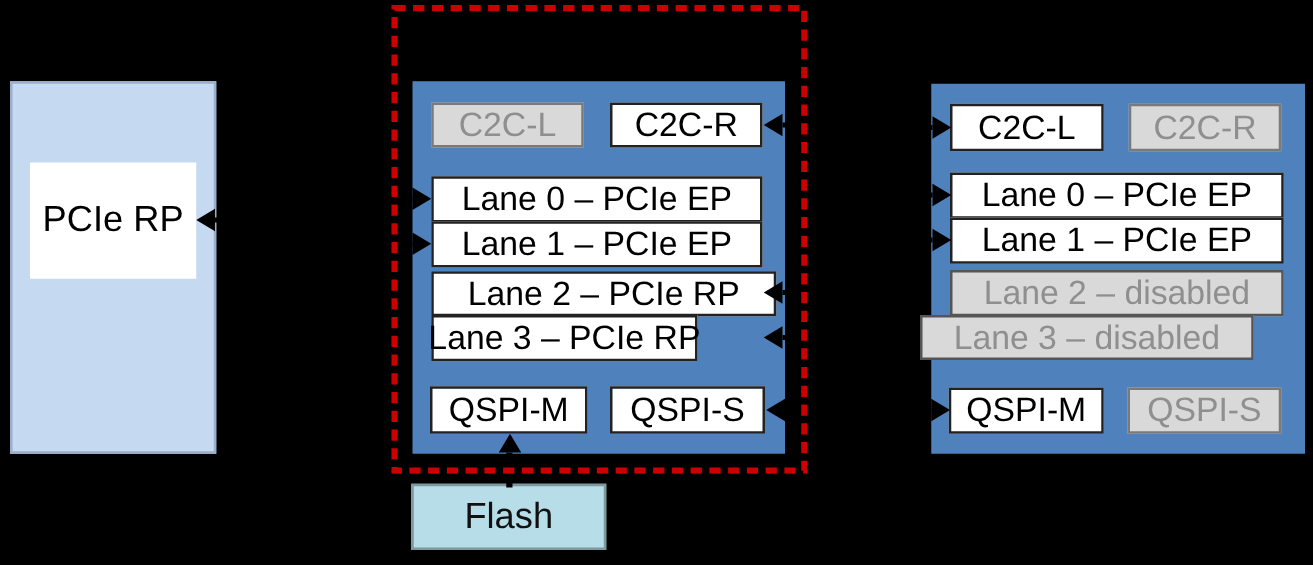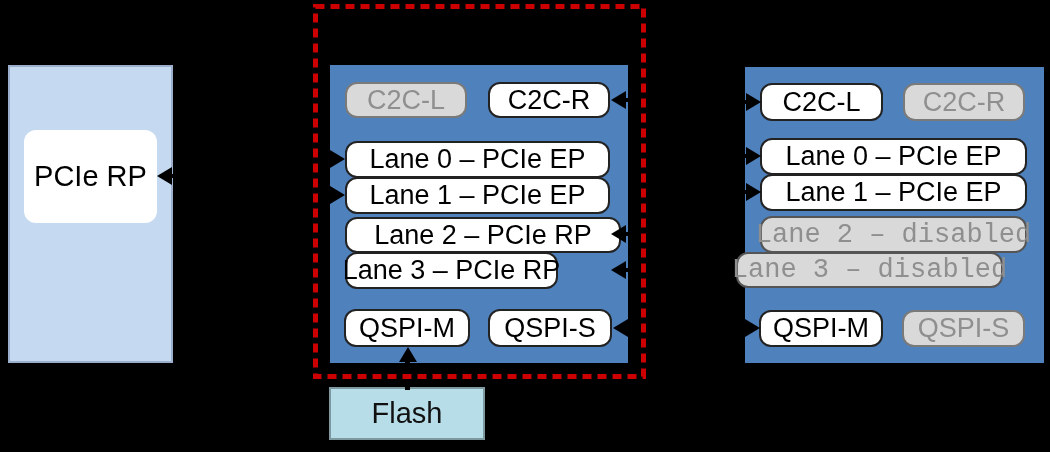--- a/index.html
+++ b/index.html
@@ -6,24 +6,24 @@
   .canvas{
     position:relative;width:1050px;height:452px;background:#000;overflow:hidden;
     font-family:"Liberation Sans", sans-serif;
   }
   .block{position:absolute;box-sizing:border-box;}
   .host{background:#C5D9F1;border:2px solid #9BAECB;}
   .device{background:#4F81BD;}
   .flash{background:#B7DEE8;border:2px solid #7E98A0;display:flex;align-items:center;justify-content:center;
          font-size:29px;color:#111;}
   .box{position:absolute;box-sizing:border-box;display:flex;align-items:center;justify-content:center;
-       font-size:27px;white-space:nowrap;border-radius:12px;}
+       font-size:27px;white-space:nowrap;}
   .active{background:#FFFFFF;border:2px solid #222222;color:#000;}
   .inactive{background:#D9D9D9;border:2px solid #7A7A7A;color:#8F8F8F;}
-  .lane.inactive{border-color:#555555;font-family:Liberation Mono, monospace;}
+  .lane.inactive{border-color:#555555;}
   .hostlabel{background:#FFFFFF;border:none;font-size:29px;color:#000;}
   
   .arr{position:absolute;background:#000;}
   .arr.h{height:4px;}
   .arr.v{width:5px;}
   .arr.right::after{content:"";position:absolute;left:100%;top:50%;margin-top:-9px;
     border-top:9px solid transparent;border-bottom:9px solid transparent;border-left:15px solid #000;}
   .arr.left::before{content:"";position:absolute;right:100%;top:50%;margin-top:-9px;
     border-top:9px solid transparent;border-bottom:9px solid transparent;border-right:15px solid #000;}
   .arr.up::before{content:"";position:absolute;bottom:100%;left:50%;margin-left:-9px;

